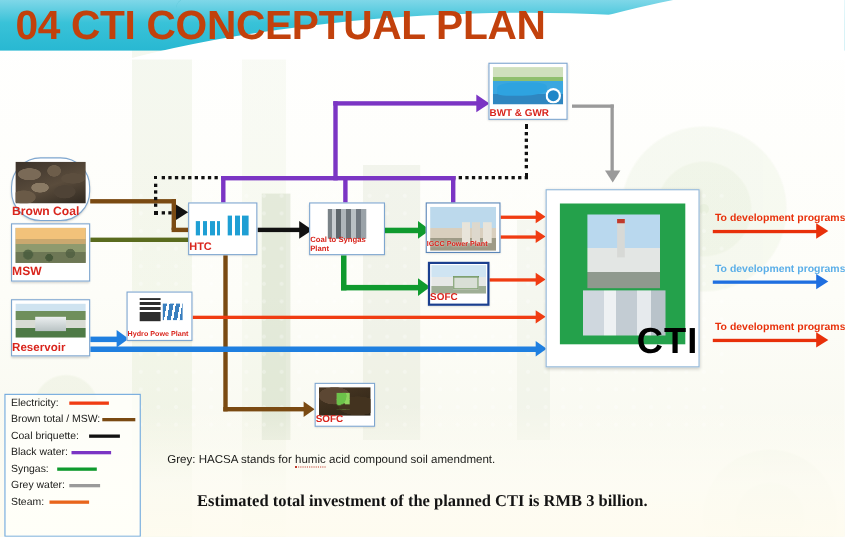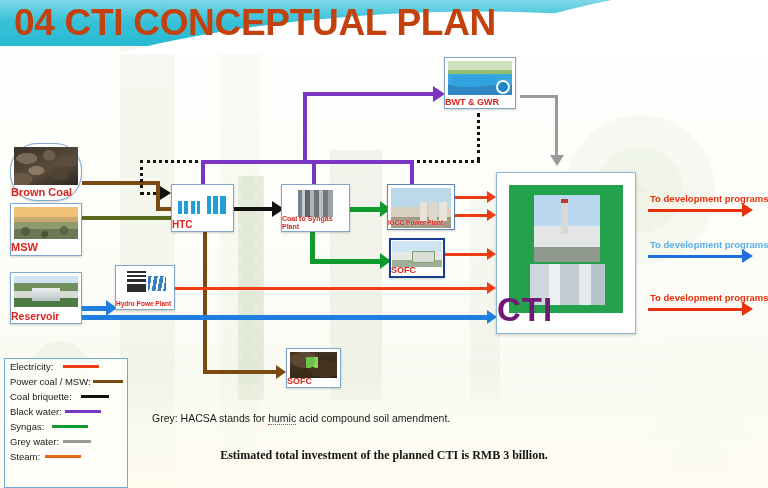--- a/index.html
+++ b/index.html
@@ -131,40 +131,40 @@
   .cti-box{position:absolute;background:#ffffff;border:1px solid #8fb6d8;
       box-shadow:0 1px 3px rgba(0,0,0,.2);}
   .cti-green{position:absolute;left:12px;top:12px;right:12px;height:128px;background:#24a14b;}
   .cti-pic1{position:absolute;left:22%;top:8%;width:58%;height:52%;
       background:linear-gradient(180deg,#b9d8ee 0 46%, #e3e6e4 46% 78%, #8f998e 78% 100%);}
   .cti-pic1::after{content:"";position:absolute;left:40%;top:6%;width:12%;height:52%;
       background:#d7d9d6;box-shadow:inset 0 4px 0 #c0392b;}
   .cti-pic2{position:absolute;left:18%;top:62%;width:66%;height:32%;
       background:linear-gradient(90deg,#cfd7de 0 26%, #eef1f3 26% 40%, #c3ccd3 40% 66%,
       #e6eaed 66% 82%, #b9c3ca 82% 100%);}
-  .cti-label{position:absolute;left:0;right:0;bottom:4px;text-align:left;
-      color:#701a75;font-weight:bold;font-size:33px;letter-spacing:1px;}
+  .cti-label{position:absolute;left:0;right:0;bottom:4px;text-align:right;
+      color:#000000;font-weight:bold;font-size:33px;letter-spacing:1px;}
 
   
   .ln{position:absolute;}          
   .arw{position:absolute;width:0;height:0;}
 
   
   .legend{position:absolute;left:4px;top:358px;width:124px;height:130px;
       box-sizing:border-box;background:rgba(255,255,250,.80);
       border:1px solid #6fa8dc;}
   .lg-row{position:relative;height:15px;line-height:15px;padding-left:5px;
       font-size:9.5px;color:#20201e;white-space:nowrap;}
   .lg-swatch{position:absolute;height:3px;width:36px;top:6px;}
 
   
   .note{position:absolute;left:152px;top:412px;font-size:10.5px;color:#1b1b19;}
   .note u{text-decoration:none;border-bottom:1px dotted #c0392b;}
   .statement{position:absolute;left:0;top:448px;width:768px;text-align:center;
-      font-family:"Liberation Serif", serif;font-weight:bold;font-size:12px;color:#141414;}
+      font-family:"Liberation Serif", serif;font-weight:bold;font-size:15px;color:#141414;}
 
   .outlabel{position:absolute;font-size:9.5px;font-weight:bold;white-space:nowrap;}
 </style>
 </head>
 <body>
 
 <div id="stage">
 
   <div class="bg-base"></div>
   <div class="bg-green"></div>
@@ -329,21 +329,21 @@
     </div>
     <div class="cti-label">CTI</div>
   </div>
 
   <div class="legend">
     <div class="lg-row">
       <span>Electricity:</span>
       <span class="lg-swatch" style="left:58px;background:#f03c12;"></span>
     </div>
     <div class="lg-row">
-      <span>Power coal / MSW:</span>
+      <span>Brown total / MSW:</span>
       <span class="lg-swatch" style="left:88px;width:30px;background:#7a4a12;"></span>
     </div>
     <div class="lg-row">
       <span>Coal briquette:</span>
       <span class="lg-swatch" style="left:76px;width:28px;background:#111111;"></span>
     </div>
     <div class="lg-row">
       <span>Black water:</span>
       <span class="lg-swatch" style="left:60px;background:#7b35c4;"></span>
     </div>

